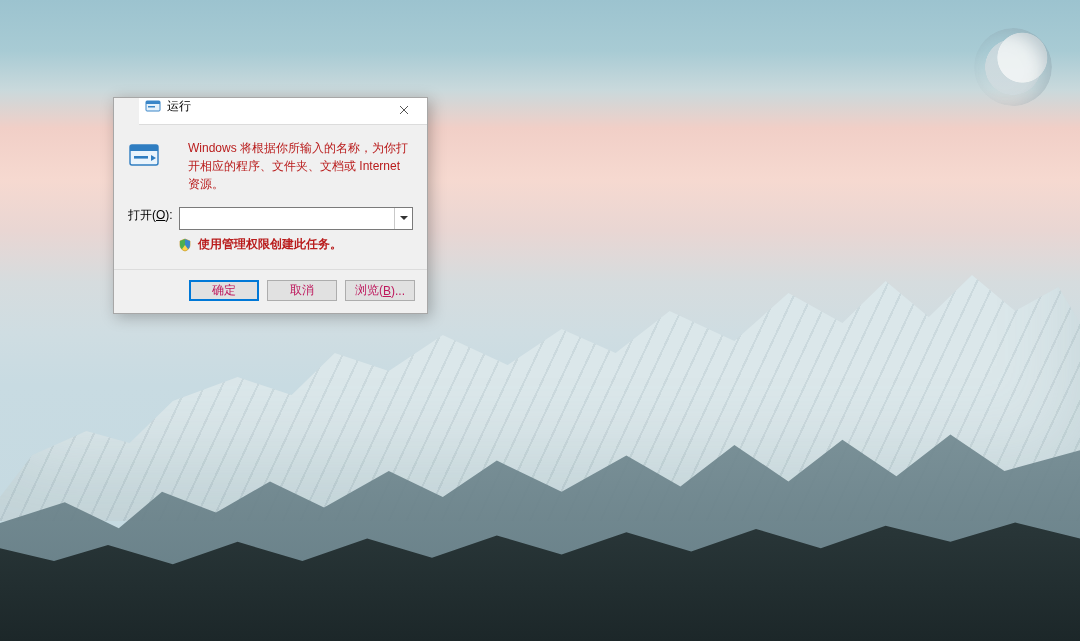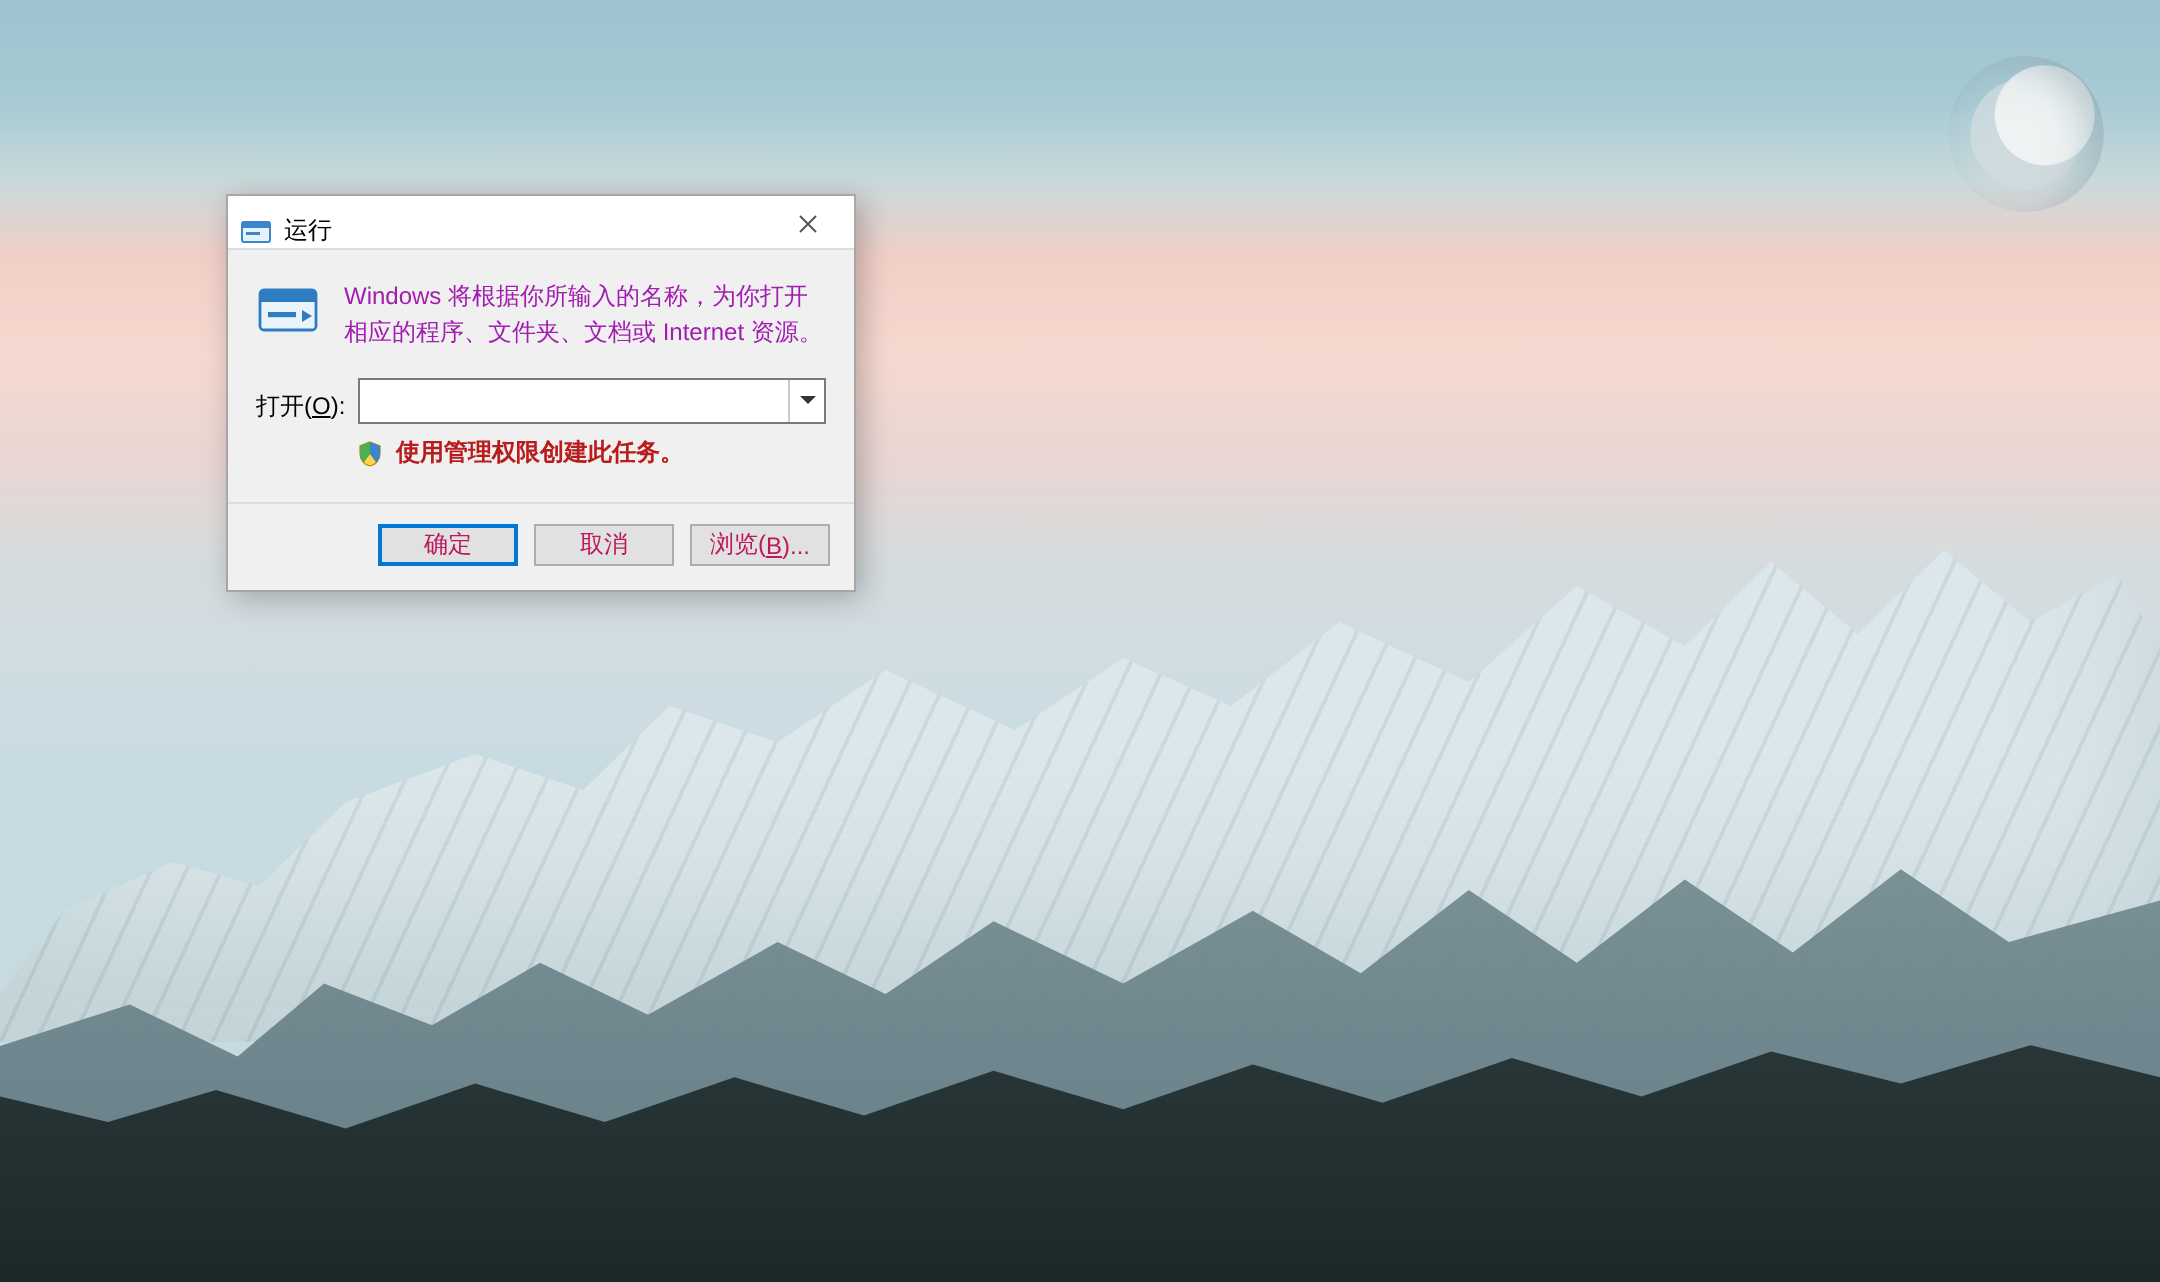--- a/index.html
+++ b/index.html
@@ -57,36 +57,36 @@
   }
 
   
   .run-dialog{
     position:absolute;left:113px;top:97px;width:313px;
     background:#f0f0f0;border:1px solid #a7a7a7;
     box-shadow:3px 3px 14px rgba(0,0,0,.25);
   }
   .titlebar{
     height:26px;background:#ffffff;border-bottom:1px solid #dcdcdc;
-    display:flex;align-items:flex-end;padding:0 2px 0 6px;
+    display:flex;align-items:flex-start;padding:0 2px 0 6px;margin-left:25px;
   }
   .titlebar .ticon{width:16px;height:16px;margin-right:6px;display:flex;align-items:center;justify-content:center;}
   .titlebar .title{color:#000;font-size:12px;}
   .titlebar .spacer{flex:1;}
   .titlebar .close{
     width:42px;height:24px;display:flex;align-items:center;justify-content:center;
     color:#555;
   }
 
   .body{padding:14px 14px 4px 14px;}
   .desc-row{display:flex;gap:12px;margin-bottom:14px;}
   .desc-row .bigicon{width:32px;height:32px;flex:none;display:flex;align-items:center;justify-content:center;}
-  .desc-row .desc{line-height:1.5;color:#a21caf;}
+  .desc-row .desc{line-height:1.5;color:#b91c1c;margin-left:16px;}
 
-  .open-row{display:flex;align-items:flex-end;gap:6px;margin-bottom:6px;}
+  .open-row{display:flex;align-items:flex-start;gap:6px;margin-bottom:6px;}
   .open-row label{white-space:nowrap;}
   .open-row label .accel{text-decoration:underline;}
   .combo{
     flex:1;position:relative;height:21px;background:#fff;border:1px solid #7a7a7a;
     display:flex;align-items:center;
   }
   .combo input{
     flex:1;border:none;outline:none;font:inherit;padding:0 4px;background:transparent;height:100%;
   }
   .combo .caret{

